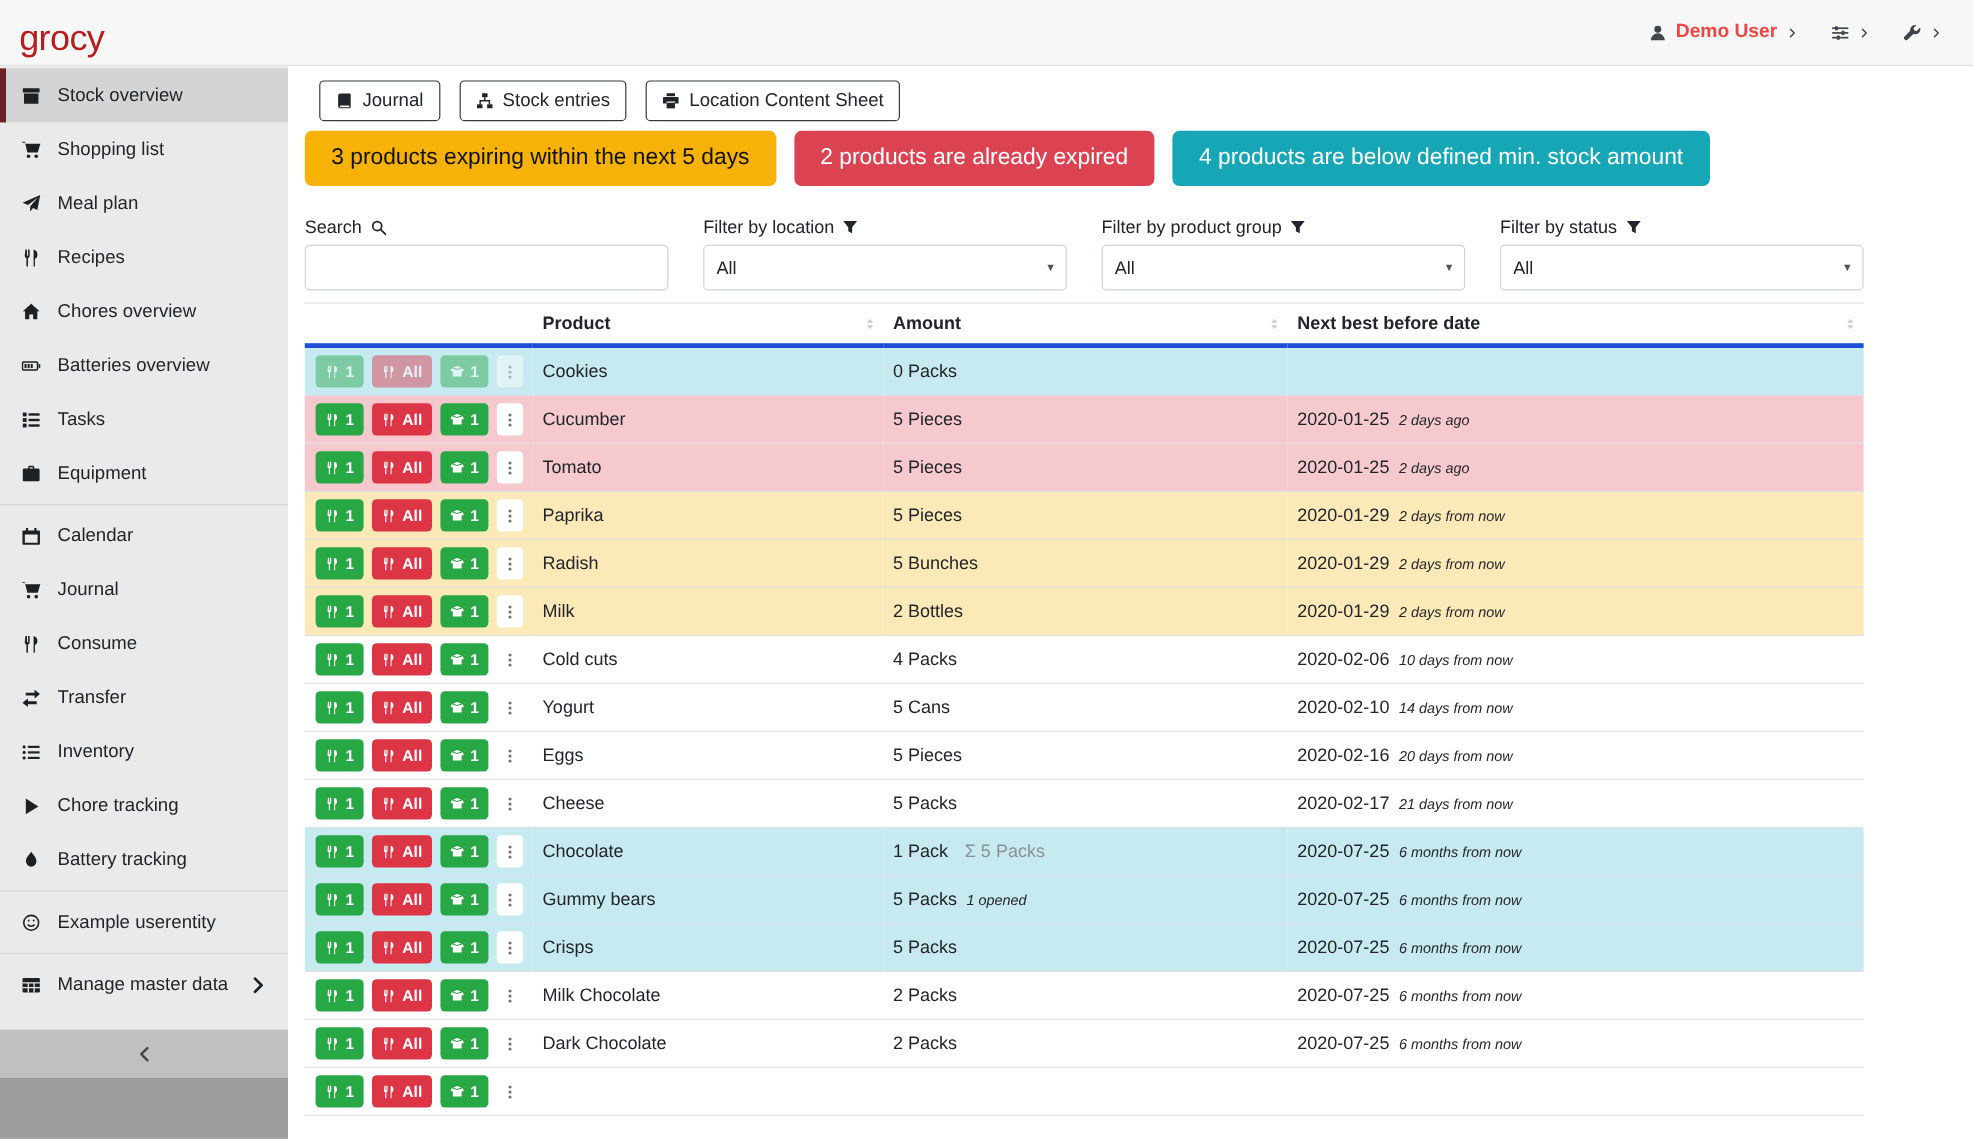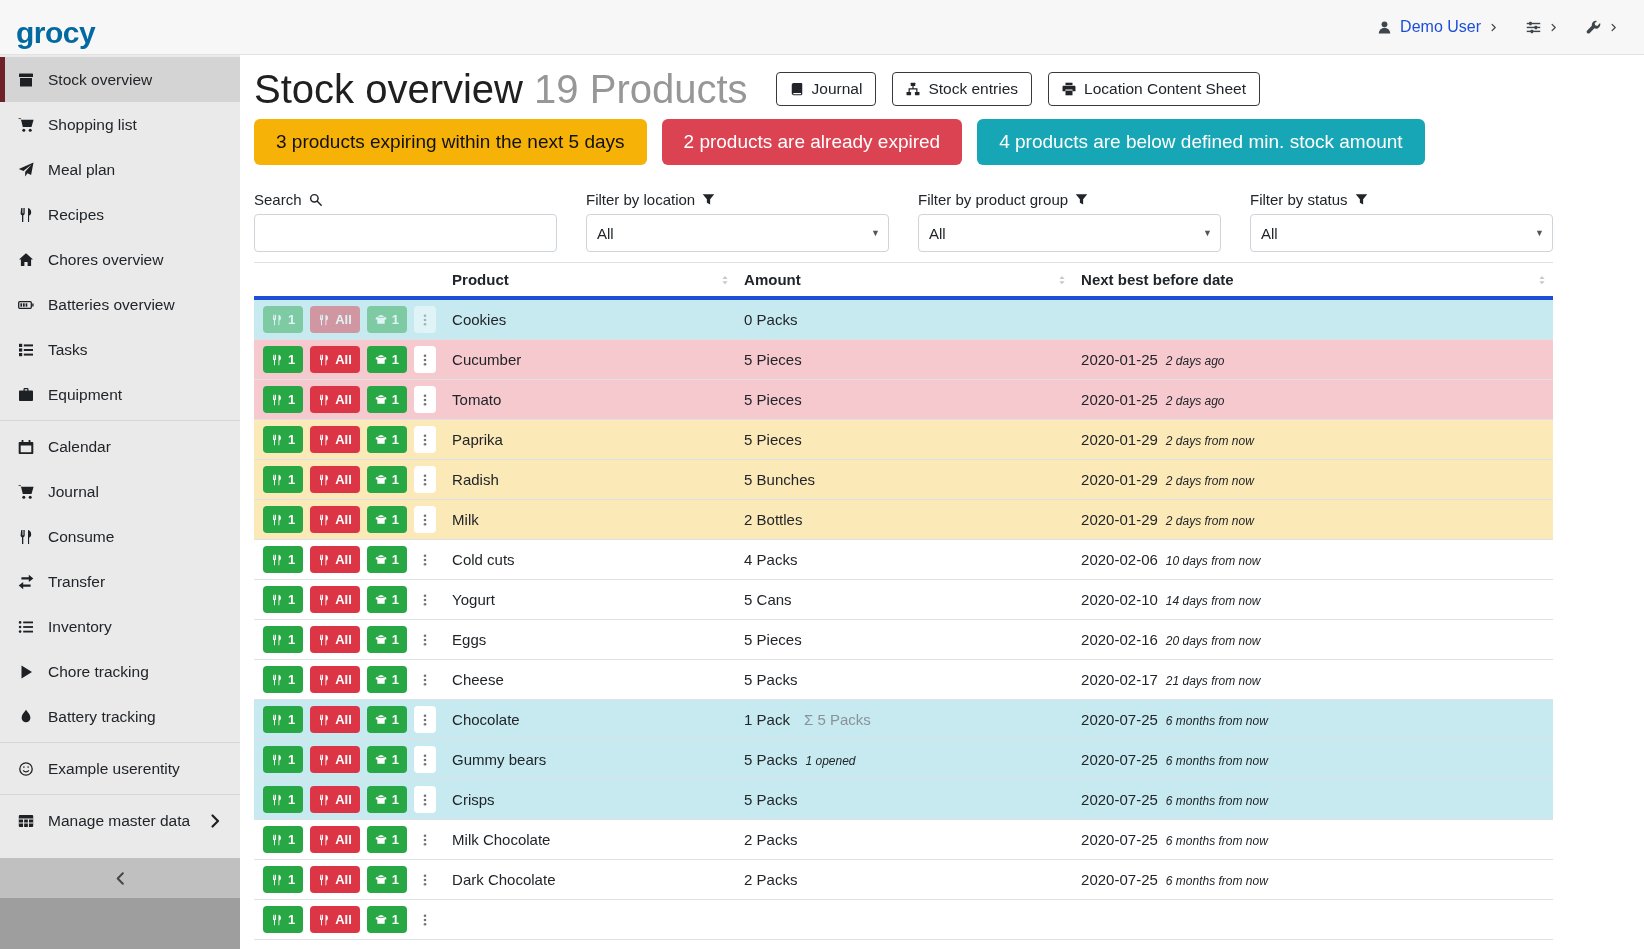--- a/index.html
+++ b/index.html
@@ -12,22 +12,22 @@
   .ic { display:inline-flex; width:1em; height:1em; }
   .ic svg { width:1em; height:1em; display:block; }
 
   
   .topbar {
     position:fixed; top:0; left:0; right:0; height:55px; z-index:20;
     background:#f7f7f7; border-bottom:1px solid #e2e2e2;
     display:flex; align-items:center; justify-content:space-between;
     padding:0 26px 0 16px;
   }
-  .logo { font-size:30px; font-weight:700; letter-spacing:-0.5px; color:#0369a1; cursor:pointer;margin-top:12px; }
-  .topbar-right { display:flex; align-items:center; gap:28px; color:#1d4ed8; }
+  .logo { font-size:30px; font-weight:400; letter-spacing:-0.5px; color:#b91c1c; cursor:pointer;margin-top:12px; }
+  .topbar-right { display:flex; align-items:center; gap:28px; color:#ef4444;font-weight:bold; }
   .topbar-item { display:flex; align-items:center; gap:8px; cursor:pointer; font-size:16px; }
   .t-ic { font-size:15px; color:#3e454b; }
   .chev { font-size:9px; color:#3e454b; }
 
   
   .sidebar {
     position:fixed; top:55px; left:0; bottom:0; width:240px;
     background:#eaeaea; display:flex; flex-direction:column;
   }
   #sidebar-nav { flex:1; overflow:hidden; padding-top:2px; }
@@ -352,21 +352,20 @@
           <path d="M10.5 2.5 5 8l5.5 5.5"></path>
         </svg>
       </span>
   </div>
   <div class="sidebar-footer"></div>
 </aside>
 
 <main class="main">
   <div class="content">
     <div class="title-row">
-      <h1><span>Stock overview</span> <span class="subtitle">19 Products</span></h1>
       <div class="hbtns" id="page-buttons">
           <button class="hbtn">
             <span class="ic">
               <svg viewBox="0 0 16 16" fill="currentColor">
                 <path fill-rule="evenodd" d="M4.2 1h8.6c.7 0 1.2.5 1.2 1.2v11.6c0 .7-.5 1.2-1.2 1.2H4.2C3 15 2 14 2 12.8V3.2C2 2 3 1 4.2 1zm.3 11.5c-.5 0-.9.3-.9.8s.4.8.9.8h8.1v-1.6z"></path>
               </svg>
             </span>
             <span>Journal</span>
           </button>
           <button class="hbtn">

